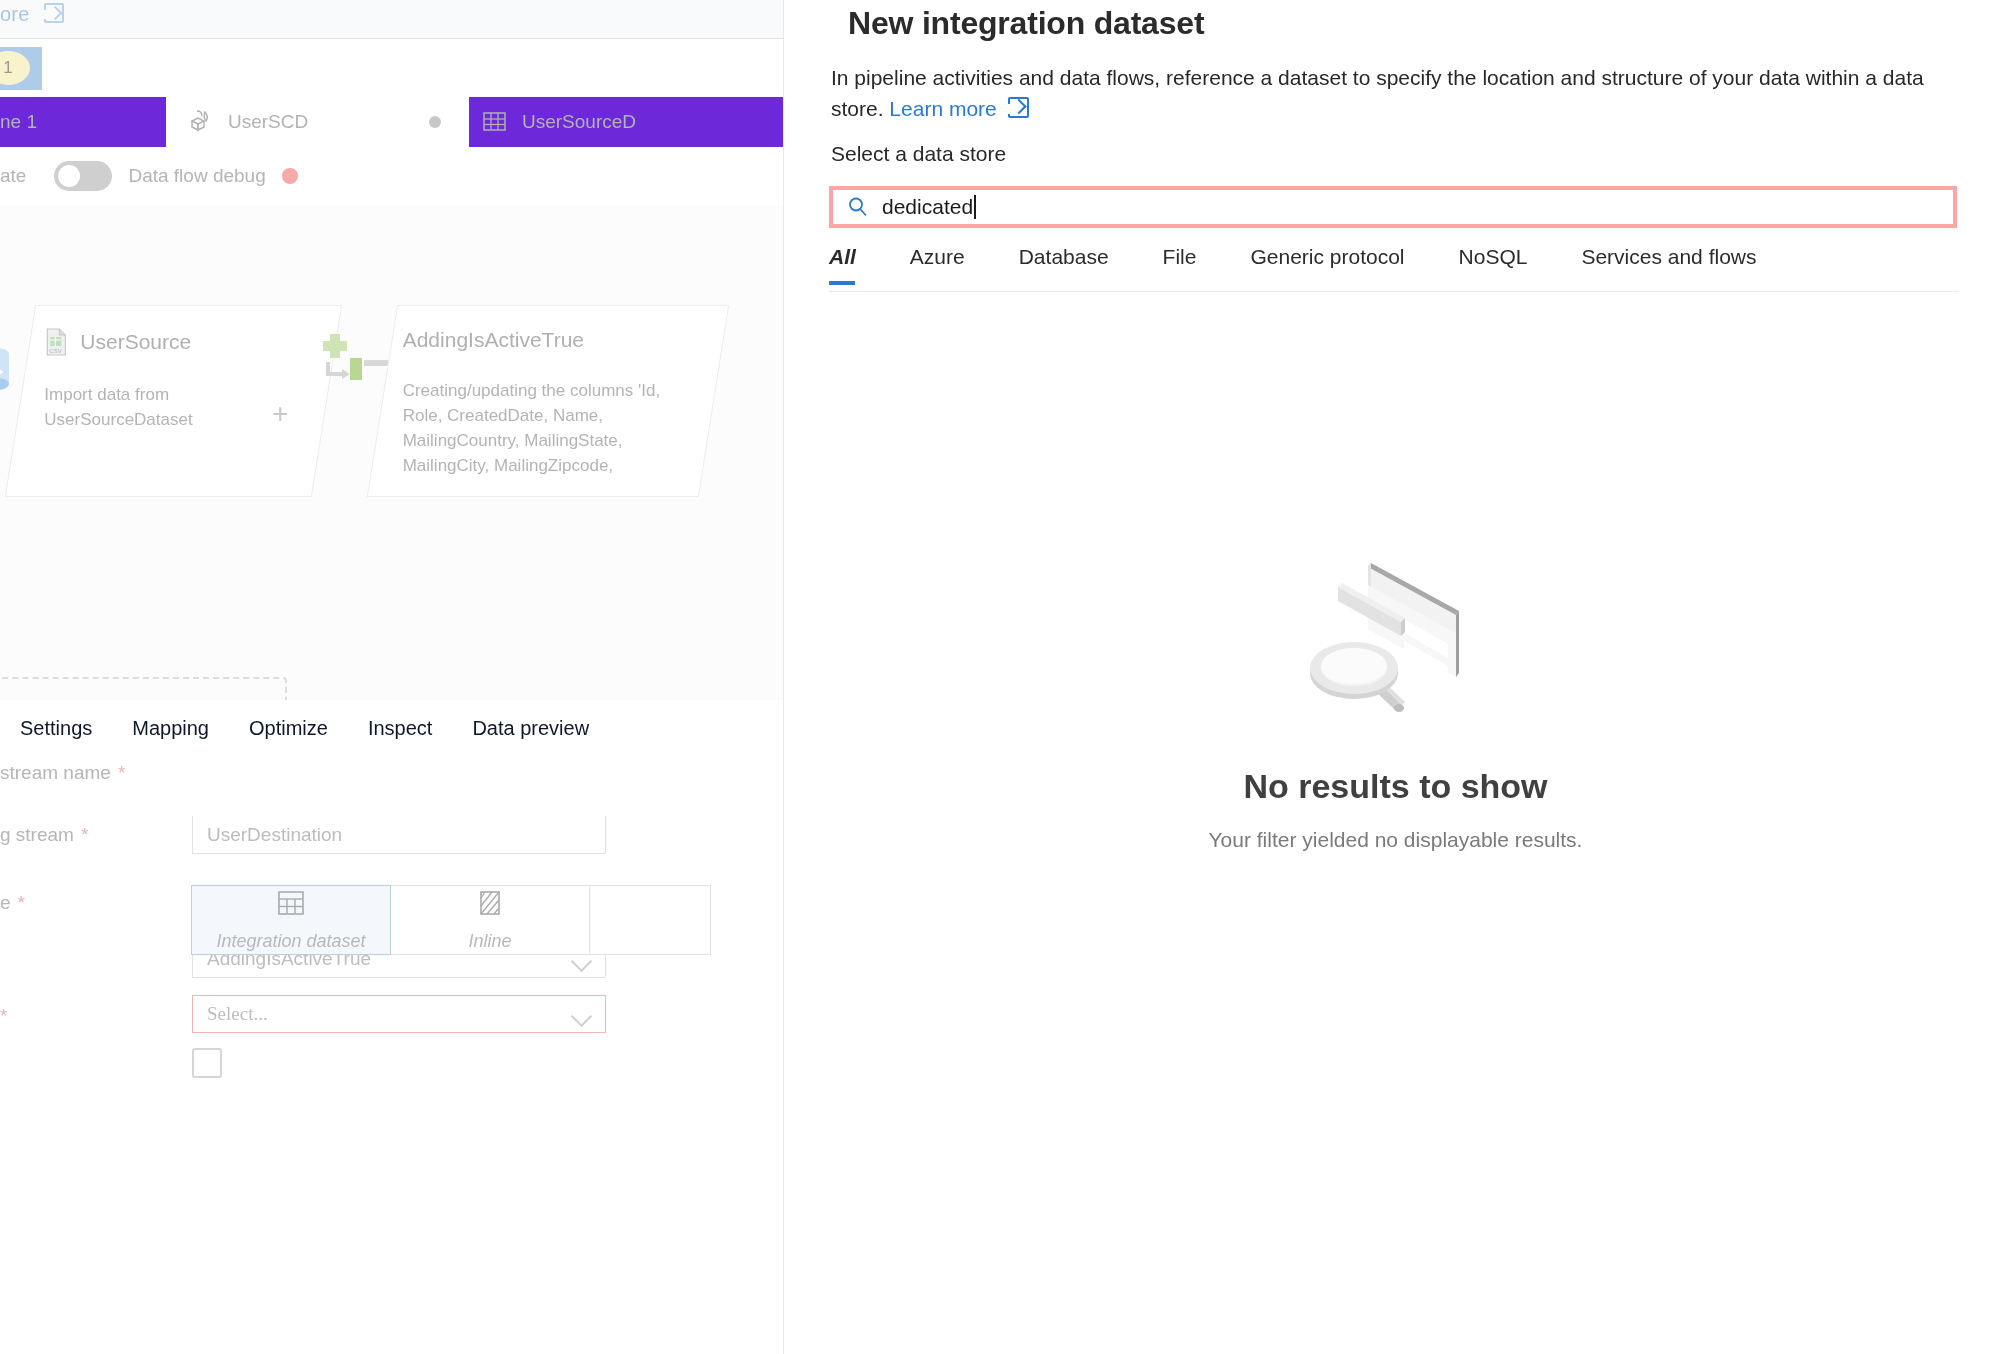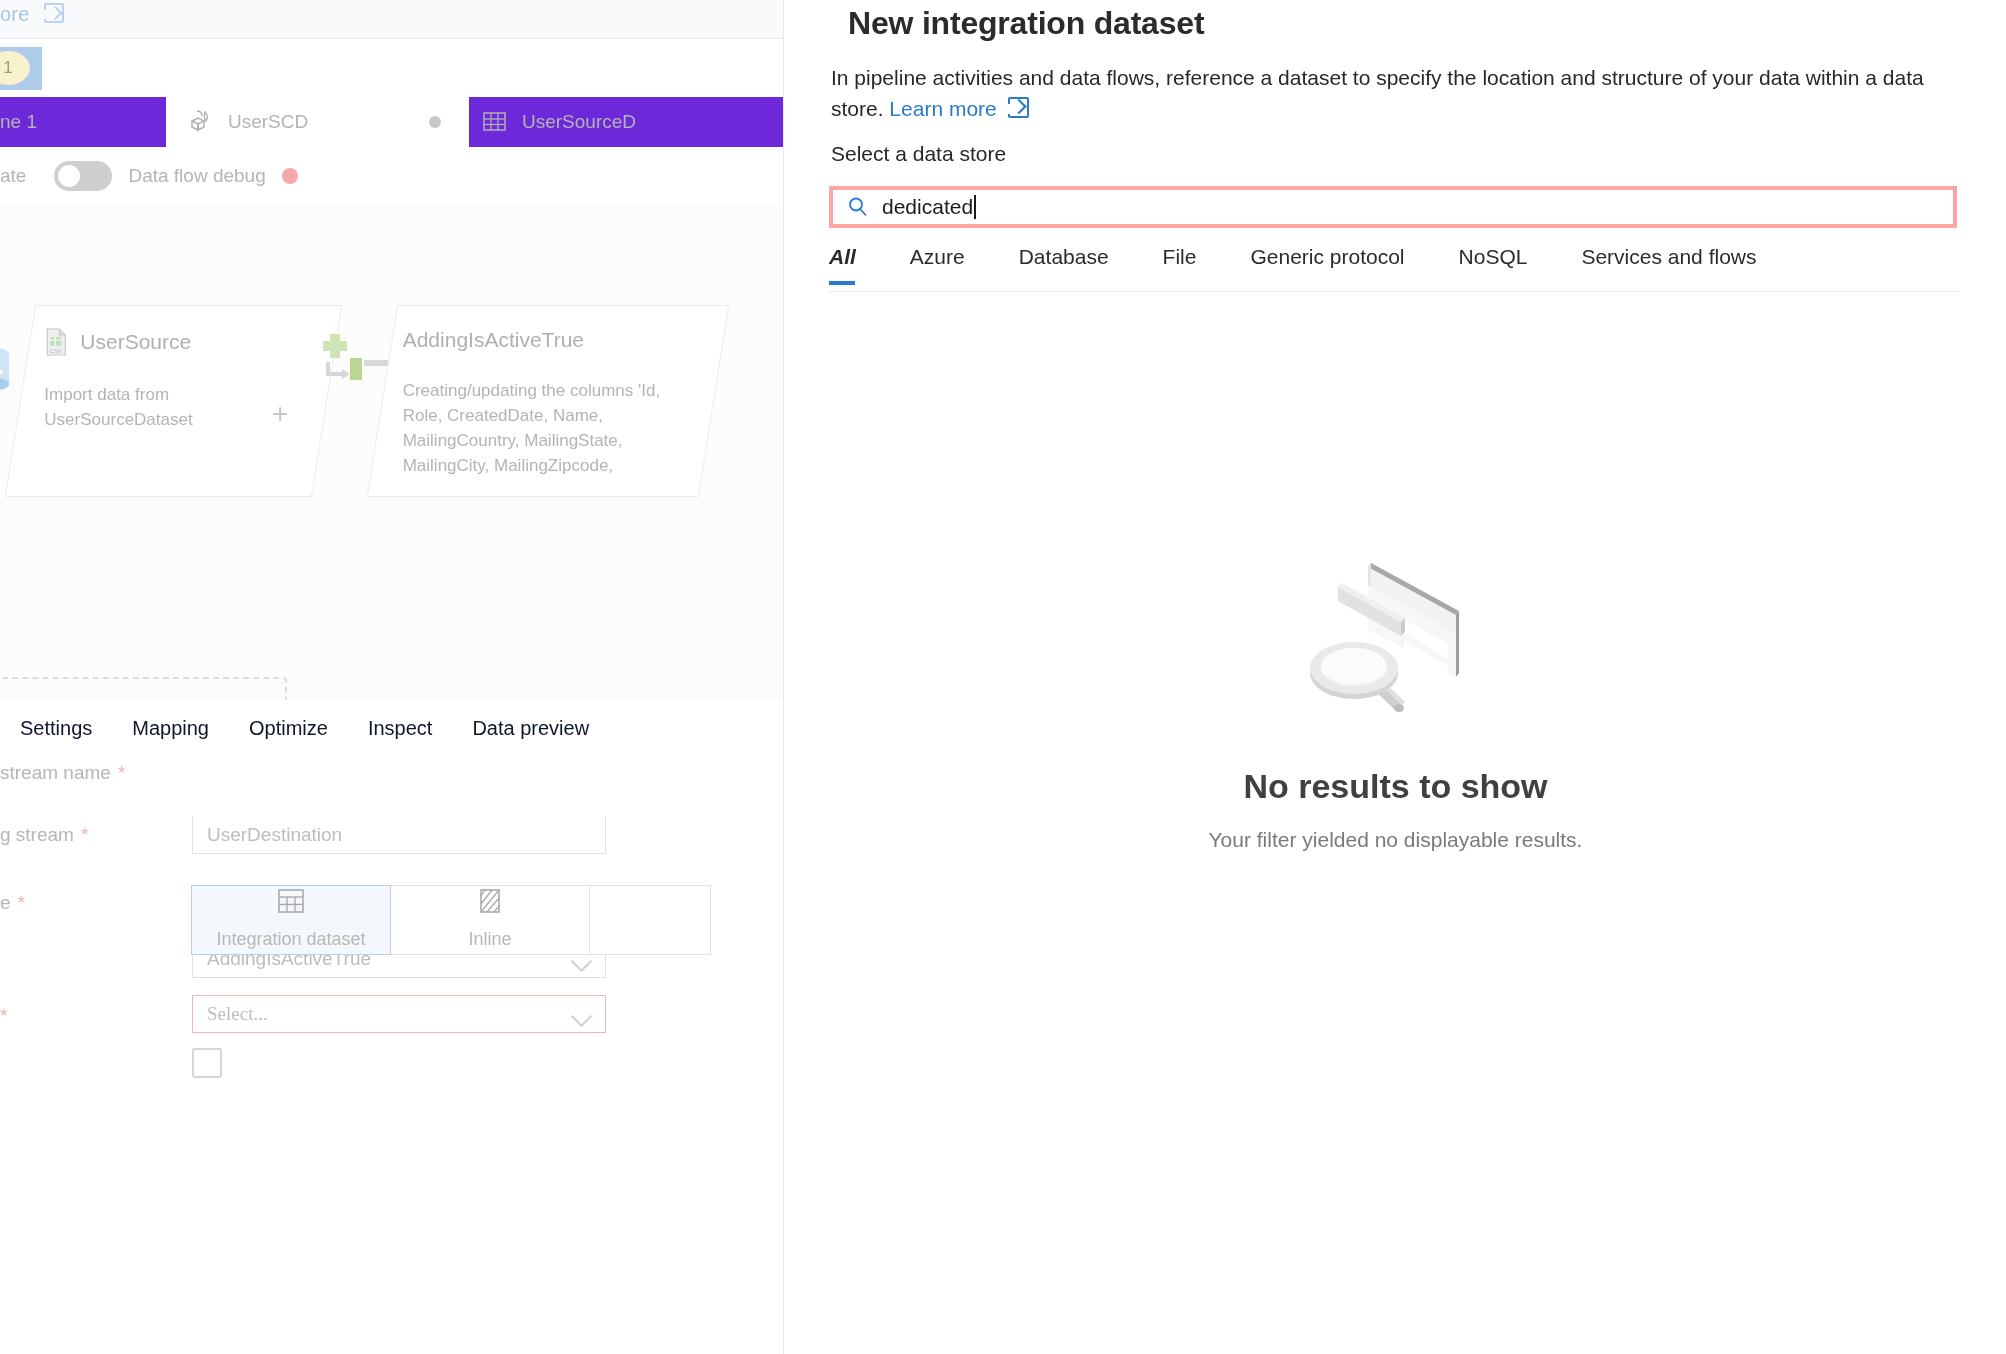--- a/index.html
+++ b/index.html
@@ -270,23 +270,25 @@
     left: 192px;
     display: flex;
   }
   .seg {
     width: 198px; height: 68px;
     border: 1px solid #e2e2e2;
     margin-left: -1px;
     display: flex;
     flex-direction: column;
     align-items: center;
+    justify-content: center;
     font-size: 18px;
     color: #b8b8b8;
     background: #ffffff;
+    font-style: italic;
   }
   .seg.sel {
     background: #f4f8fc;
     border-color: #b9cfe4;
     position: relative;
     z-index: 2;
   }
   .seg .sico { margin-bottom: 8px; }
   .chk-box {
     position: absolute;

